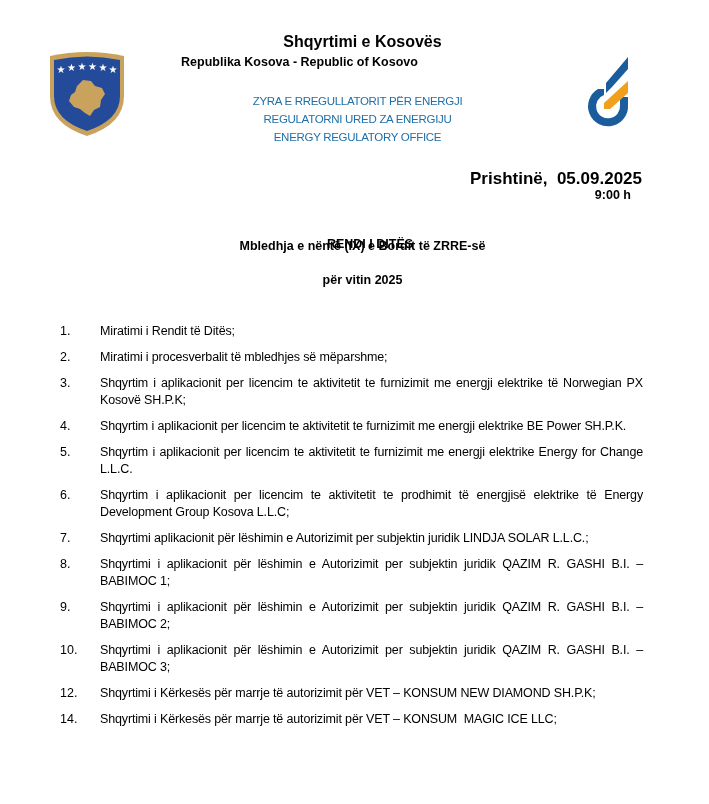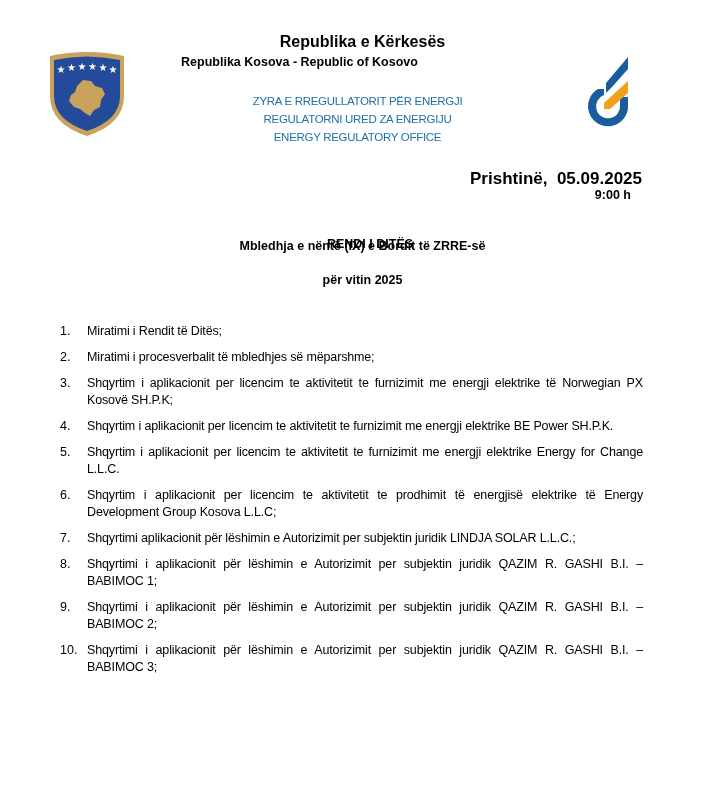--- a/index.html
+++ b/index.html
@@ -23,21 +23,21 @@
   .time { right: 78px; top: 188px; font-weight: bold; font-size: 12.5px; text-align: right; }
 
   .agenda-head { left: 0; width: 709px; text-align: center; font-weight: bold; font-size: 12.5px; box-sizing: border-box; }
   .agenda-head.h1 { top: 237px; padding-left: 31px; }
   .agenda-head.h2 { top: 239px; padding-left: 16px; }
   .agenda-head.h3 { top: 273px; padding-left: 16px; }
 
   .items { left: 60px; top: 323px; width: 583px; margin: 0; padding: 0; list-style: none; }
   .item { display: flex; font-size: 12.5px; line-height: 17px; margin-bottom: 9px; }
   .item .num { width: 27px; flex: 0 0 27px; }
-  .item .txt { flex: 1; text-align: justify; white-space: pre-wrap; letter-spacing: -0.15px; }
+  .item .txt { flex: 1; text-align: justify; white-space: pre-wrap; letter-spacing: -0.15px; margin-left: 13px; }
 </style>
 </head>
 <body>
 
 <div class="abs coat">
   <svg width="80" height="88" viewBox="0 0 80 88">
     <path d="M3 6 Q40 -2 77 6 L77 46 Q77 74 40 86 Q3 74 3 46 Z" fill="#c9a25e"></path>
     <path d="M7 10 Q40 3 73 10 L73 46 Q73 70 40 81 Q7 70 7 46 Z" fill="#244a9a"></path>
     <g fill="#ffffff" font-size="10" font-family="DejaVu Sans, sans-serif" text-anchor="middle">
       <text x="14" y="23">★</text>
@@ -52,21 +52,21 @@
 </div>
 
 <div class="abs ero-logo">
   <svg width="56" height="80" viewBox="0 0 56 80">
     <path d="M20 36 A20 20 0 1 0 50 52 L50 44 L42 44 L42 52 A12 12 0 1 1 26 42 L26 36 Z" fill="#1b5d9c"></path>
     <path d="M28 30 L50 4 L50 16 L34 34 L28 40 Z" fill="#1b5d9c"></path>
     <path d="M26 50 L50 28 L50 40 L32 56 L26 56 Z" fill="#f0a01a"></path>
   </svg>
 </div>
 
-<div class="abs hdr-title">Republika e Kërkesës</div>
+<div class="abs hdr-title">Shqyrtimi e Kosovës</div>
 <div class="abs hdr-sub">Republika Kosova - Republic of Kosovo</div>
 
 <div class="abs office l1">ZYRA E RREGULLATORIT PËR ENERGJI</div>
 <div class="abs office l2">REGULATORNI URED ZA ENERGIJU</div>
 <div class="abs office l3">ENERGY REGULATORY OFFICE</div>
 
 <div class="abs place-date">Prishtinë,  05.09.2025</div>
 <div class="abs time">9:00 h</div>
 
 <div class="abs agenda-head h1">RENDI I DITËS</div>
@@ -107,13 +107,21 @@
       <span class="txt">Shqyrtimi i aplikacionit për lëshimin e Autorizimit per subjektin juridik QAZIM R. GASHI B.I. – BABIMOC 1;</span>
     </li>
   <li class="item">
       <span class="num">9.</span>
       <span class="txt">Shqyrtimi i aplikacionit për lëshimin e Autorizimit per subjektin juridik QAZIM R. GASHI B.I. – BABIMOC 2;</span>
     </li>
   <li class="item">
       <span class="num">10.</span>
       <span class="txt">Shqyrtimi i aplikacionit për lëshimin e Autorizimit per subjektin juridik QAZIM R. GASHI B.I. – BABIMOC 3;</span>
     </li>
+  <li class="item">
+      <span class="num">12.</span>
+      <span class="txt">Shqyrtimi i Kërkesës për marrje të autorizimit për VET – KONSUM NEW DIAMOND SH.P.K;</span>
+    </li>
+  <li class="item">
+      <span class="num">14.</span>
+      <span class="txt">Shqyrtimi i Kërkesës për marrje të autorizimit për VET – KONSUM  MAGIC ICE LLC;</span>
+    </li>
 </ol>
 
 </body></html>

